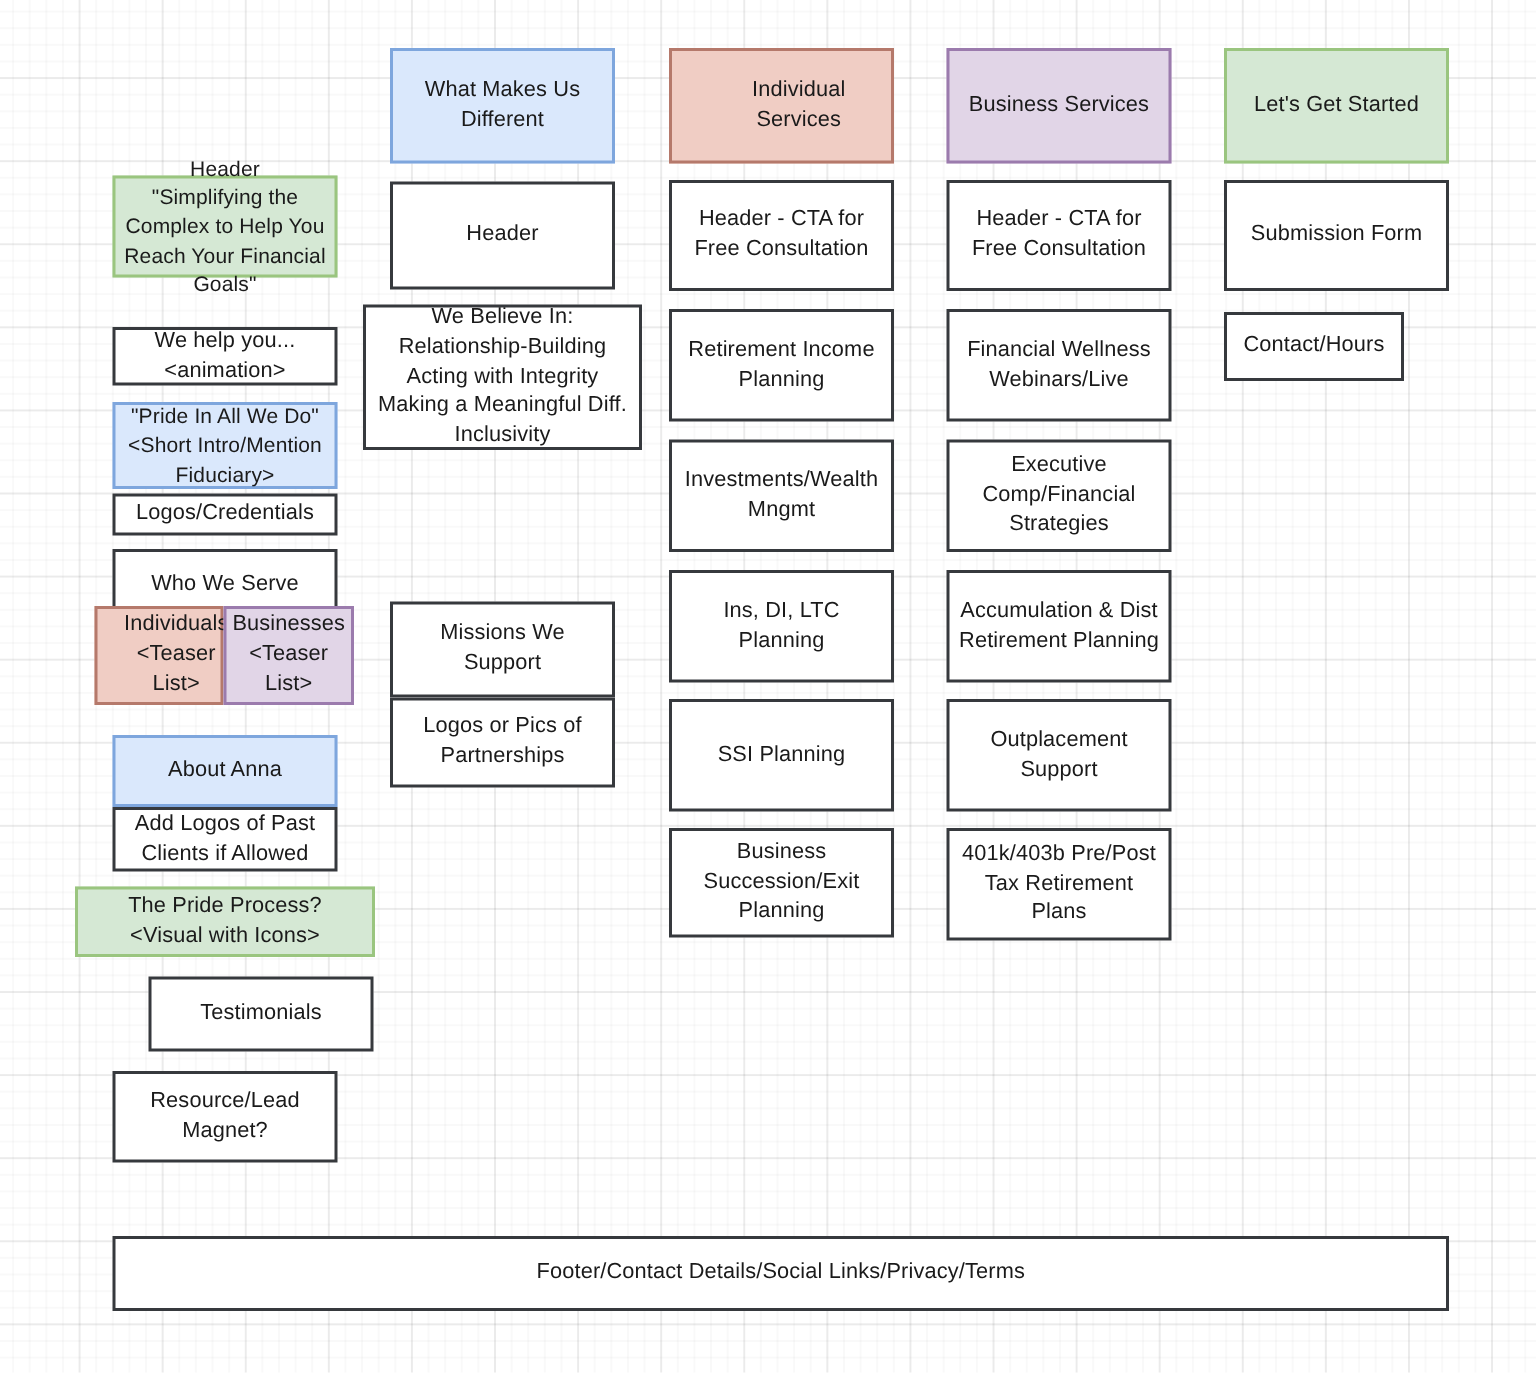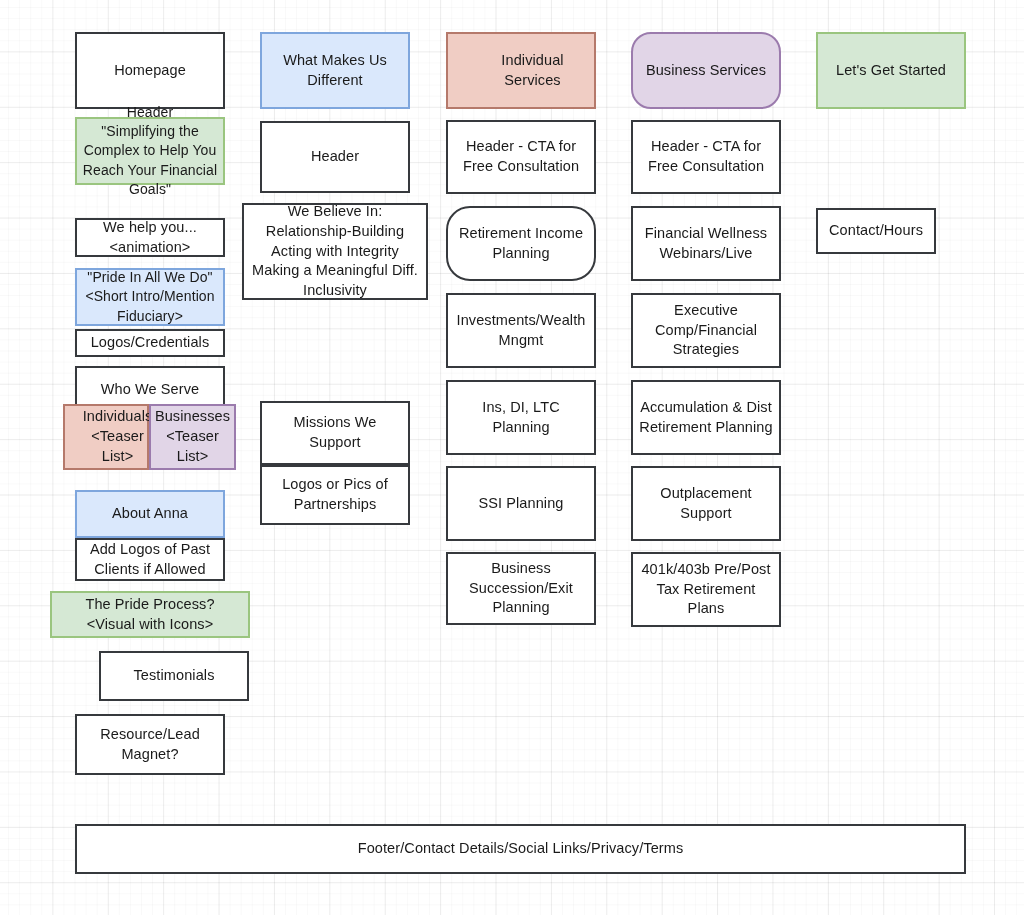--- a/index.html
+++ b/index.html
@@ -68,21 +68,20 @@
   .node.purple {
     background: #e1d5e7;
     border-color: #9b7bad;
   }
 </style>
 </head>
 <body>
 
 <div id="canvas">
 
-  <div class="node" style="left:75px; top:32px; width:150px; height:77px;">Homepage</div>
 
   <div class="node green" style="left:75px; top:117px; width:150px; height:68px; font-size:14px;">Header
 "Simplifying the Complex to Help You Reach Your Financial Goals"</div>
 
   <div class="node" style="left:75px; top:218px; width:150px; height:39px;">We help you...
 &lt;animation&gt;</div>
 
   <div class="node blue" style="left:75px; top:268px; width:150px; height:58px; font-size:14px;">"Pride In All We Do"
 &lt;Short Intro/Mention Fiduciary&gt;</div>
 
@@ -119,44 +118,45 @@
 
 
   <div class="node" style="left:260px; top:401px; width:150px; height:64px;">Missions We Support</div>
 
   <div class="node" style="left:260px; top:465px; width:150px; height:60px;">Logos or Pics of Partnerships</div>
 
   <div class="node salmon" style="left:446px; top:32px; width:150px; height:77px;">Individual Services</div>
 
   <div class="node" style="left:446px; top:120px; width:150px; height:74px;">Header - CTA for Free Consultation</div>
 
-  <div class="node" style="left:446px; top:206px; width:150px; height:75px;border-radius:24px;">Retirement Income Planning</div>
+  <div class="node" style="left:446px; top:206px; width:150px; height:75px;">Retirement Income Planning</div>
 
   <div class="node" style="left:446px; top:293px; width:150px; height:75px;">Investments/Wealth Mngmt</div>
 
   <div class="node" style="left:446px; top:380px; width:150px; height:75px;">Ins, DI, LTC Planning</div>
 
   <div class="node" style="left:446px; top:466px; width:150px; height:75px;">SSI Planning</div>
 
   <div class="node" style="left:446px; top:552px; width:150px; height:73px;">Business Succession/Exit Planning</div>
 
-  <div class="node purple" style="left:631px; top:32px; width:150px; height:77px;border-radius:20px;">Business Services</div>
+  <div class="node purple" style="left:631px; top:32px; width:150px; height:77px;">Business Services</div>
 
   <div class="node" style="left:631px; top:120px; width:150px; height:74px;">Header - CTA for Free Consultation</div>
 
   <div class="node" style="left:631px; top:206px; width:150px; height:75px;">Financial Wellness Webinars/Live</div>
 
   <div class="node" style="left:631px; top:293px; width:150px; height:75px;">Executive Comp/Financial Strategies</div>
 
   <div class="node" style="left:631px; top:380px; width:150px; height:75px;">Accumulation &amp; Dist Retirement Planning</div>
 
   <div class="node" style="left:631px; top:466px; width:150px; height:75px;">Outplacement Support</div>
 
   <div class="node" style="left:631px; top:552px; width:150px; height:75px;">401k/403b Pre/Post Tax Retirement Plans</div>
 
   <div class="node green" style="left:816px; top:32px; width:150px; height:77px;">Let's Get Started</div>
 
+  <div class="node" style="left:816px; top:120px; width:150px; height:74px;">Submission Form</div>
 
   <div class="node" style="left:816px; top:208px; width:120px; height:46px;">Contact/Hours</div>
 
   <div class="node" style="left:75px; top:824px; width:891px; height:50px;">Footer/Contact Details/Social Links/Privacy/Terms</div>
 
 </div>
 
 </body></html>

